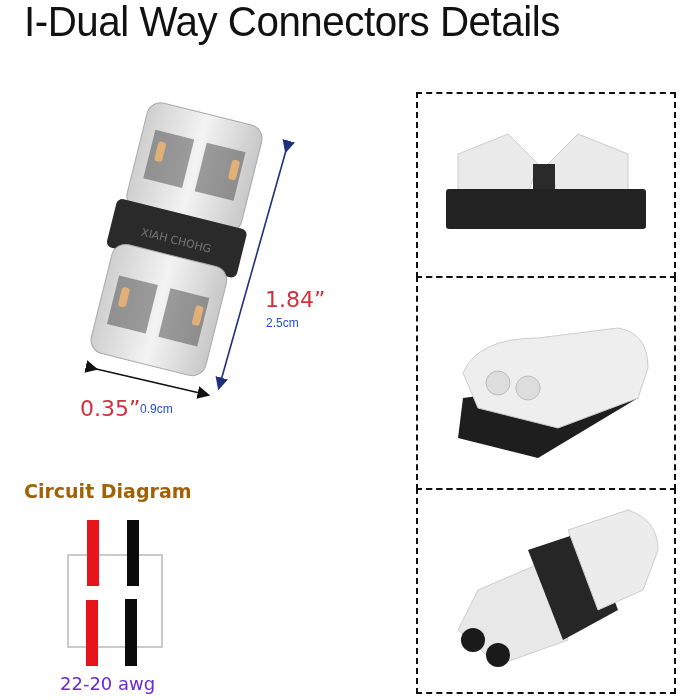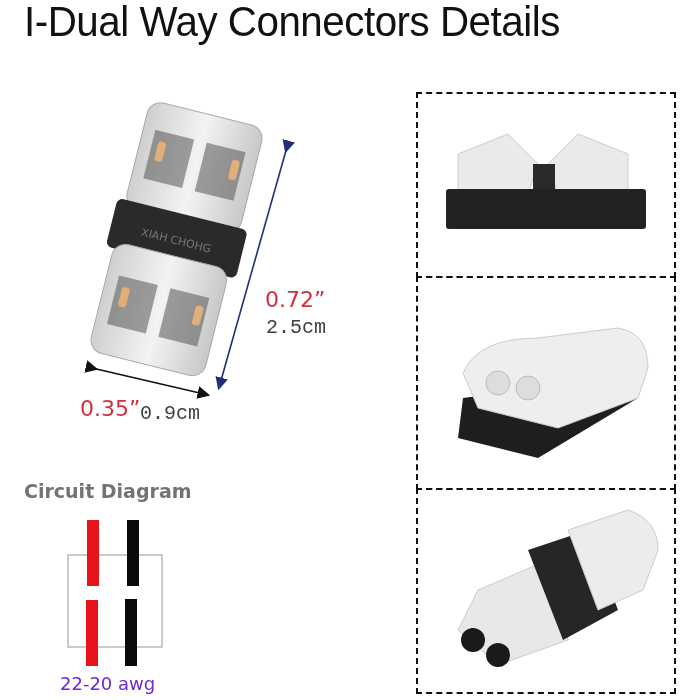--- a/index.html
+++ b/index.html
@@ -1,21 +1,21 @@
 <!DOCTYPE html>
 <html><head>
 <meta charset="utf-8">
 <style>
   html,body{margin:0;padding:0;background:#fff;}
   body{width:700px;height:700px;position:relative;overflow:hidden;font-family:"Liberation Sans",sans-serif;}
   .title{position:absolute;left:24px;top:-2px;font-size:42px;color:#111;letter-spacing:-0.5px;font-family:"Liberation Sans",sans-serif;white-space:nowrap;transform:scaleX(0.96);transform-origin:left top;}
   .main-product{position:absolute;left:0;top:0;width:700px;height:700px;}
   .dim-label-red{position:absolute;color:#d1303c;font-size:22px;font-family:"DejaVu Sans",sans-serif;}
-  .dim-label-grey{position:absolute;color:#404040;font-size:20px;font-family:Liberation Mono, monospace;}
-  .circuit-title{position:absolute;left:24px;top:480px;font-size:19px;font-weight:bold;color:#737373;font-family:"DejaVu Sans",sans-serif;}
+  .dim-label-grey{position:absolute;color:#1d4ed8;font-size:12px;font-family:Liberation Sans, sans-serif;}
+  .circuit-title{position:absolute;left:24px;top:480px;font-size:19px;font-weight:bold;color:#a16207;font-family:"DejaVu Sans",sans-serif;}
   .awg{position:absolute;left:60px;top:673px;font-size:18px;color:#6d28d9;font-family:"DejaVu Sans",sans-serif;}
   .panel{position:absolute;left:416px;border:2px dashed #111;box-sizing:border-box;width:260px;}
 </style>
 </head>
 <body>
 
 <div class="title">I-Dual Way Connectors Details</div>
 
 <svg class="main-product" viewBox="0 0 700 700" width="700" height="700">
   <defs>
@@ -42,21 +42,21 @@
     <rect x="120" y="258" width="118" height="112" rx="14" fill="url(#clear)" stroke="#aaa"></rect>
     <rect x="132" y="290" width="40" height="50" fill="#555" opacity="0.55"></rect>
     <rect x="185" y="290" width="40" height="50" fill="#555" opacity="0.55"></rect>
     <rect x="138" y="300" width="8" height="20" rx="3" fill="#e0b078"></rect>
     <rect x="214" y="300" width="8" height="20" rx="3" fill="#e0b078"></rect>
   </g>
   <line x1="287" y1="147" x2="220" y2="384" stroke="#1f2f7a" stroke-width="1.6" marker-start="url(#ab)" marker-end="url(#ab)"></line>
   <line x1="92" y1="368" x2="204" y2="394" stroke="#111" stroke-width="1.6" marker-start="url(#ak)" marker-end="url(#ak)"></line>
 </svg>
 
-<div class="dim-label-red" style="left:265px;top:287px;">0.72”</div>
+<div class="dim-label-red" style="left:265px;top:287px;">1.84”</div>
 <div class="dim-label-grey" style="left:266px;top:316px;">2.5cm</div>
 <div class="dim-label-red" style="left:80px;top:396px;text-align:center;">0.35”</div>
 <div class="dim-label-grey" style="left:140px;top:402px;text-align:right;">0.9cm</div>
 
 <div class="circuit-title">Circuit Diagram</div>
 <svg style="position:absolute;left:60px;top:515px;" width="110" height="160">
   <rect x="8" y="40" width="94" height="92" fill="none" stroke="#b9b9b9" stroke-width="1.5"></rect>
   <rect x="27" y="5" width="12" height="66" fill="#e8141c"></rect>
   <rect x="67" y="5" width="12" height="66" fill="#0a0a0a"></rect>
   <rect x="26" y="85" width="12" height="66" fill="#e8141c"></rect>

